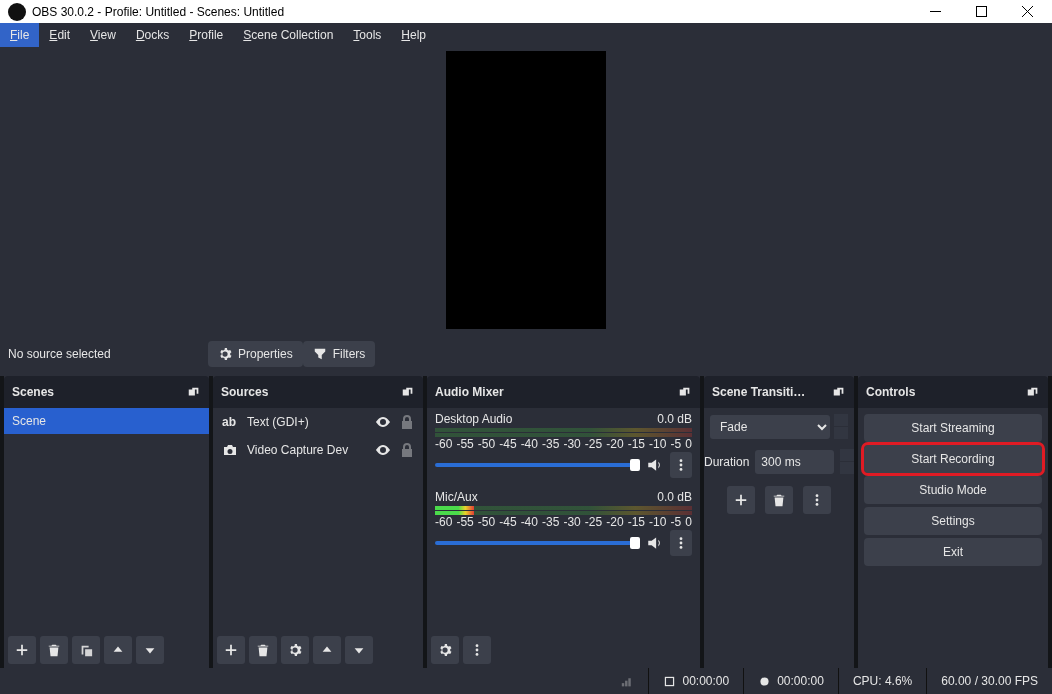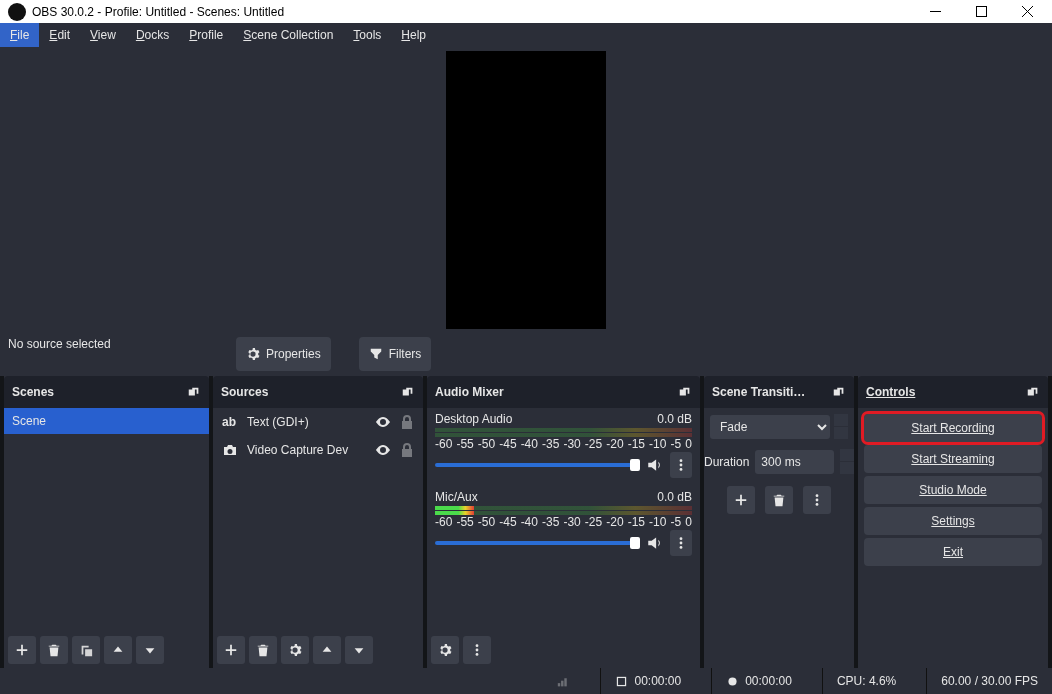--- a/index.html
+++ b/index.html
@@ -28,33 +28,33 @@
 .menubar{height:24px;background:var(--bg);display:flex;align-items:stretch;}
 .menubar .m{padding:0 10px;display:flex;align-items:center;cursor:default;}
 .menubar .m.sel{background:var(--accent);}
 .menubar .m u{text-decoration:underline;}
 
 
 .preview{flex:0 0 285px;background:var(--bg);display:flex;align-items:center;justify-content:center;}
 .preview .canvas{width:160px;height:278px;background:#000;}
 
 
-.mid{background:var(--bg);padding:5px 8px;display:flex;gap:28px;height:44px;}
+.mid{background:var(--bg);padding:5px 8px;display:flex;align-items:center;gap:0;height:44px;}
 .mid .info{flex:0 0 200px;}
 .btn{background:var(--bg-btn);border:none;padding:6px 10px;display:flex;align-items:center;gap:6px;border-radius:4px;}
 .btn svg{width:14px;height:14px;}
 
 
 .panels{flex:1 0 auto;display:flex;gap:4px;padding:0 4px;background:var(--bg-darker);}
 .panel{background:var(--bg);display:flex;flex-direction:column;min-width:0;}
 .panel.scenes{flex:0 0 205px;}
 .panel.sources{flex:0 0 210px;}
 .panel.mixer{flex:1 1 auto;}
 .panel.trans{flex:0 0 150px;}
-.panel.controls{flex:0 0 190px;text-decoration:underline;}
+.panel.controls{flex:0 0 190px;}
 
 .panel-hdr{height:28px;display:flex;align-items:center;padding:16px 8px;font-weight:600;background:var(--bg-panel);border-radius:4px 4px 0 0;}
 .panel-hdr .pop{margin-left:auto;width:14px;height:14px;}
 
 .list{flex:1;overflow:hidden;}
 .list .row{display:flex;align-items:center;gap:8px;padding:6px 8px;}
 .list .row.sel{background:#2860cf;}
 .list .row .eye,.list .row .lock{width:16px;height:16px;}
 .list .row .lead{width:18px;display:flex;justify-content:center;}
 .list .row .lbl{flex:1;white-space:nowrap;overflow:hidden;text-overflow:clip;}
@@ -78,21 +78,21 @@
 .trans .spin{display:flex;flex-direction:column;}
 .trans .spin span{width:14px;height:12px;background:var(--bg-btn2);}
 .trans .row2{display:flex;align-items:center;gap:6px;padding:4px 0;}
 
 .controls .body{padding:6px;display:flex;flex-direction:column;gap:3px;}
 .ctrl{background:var(--bg-btn);height:28px;display:flex;align-items:center;justify-content:center;border-radius:4px;}
 .ctrl.rec{outline:3px solid var(--highlight);outline-offset:0;border-radius:4px;}
 .ctrl-row{display:flex;gap:4px;}
 .ctrl-row .ctrl{flex:1;}
 
-.statusbar{height:26px;background:var(--bg);display:flex;align-items:center;justify-content:flex-end;gap:16px;}
+.statusbar{height:26px;background:var(--bg);display:flex;align-items:center;justify-content:flex-end;gap:0;}
 .statusbar .seg{padding:0 14px;border-left:1px solid #111;height:100%;display:flex;align-items:center;gap:6px;}
 .statusbar .seg:first-child{border-left:none;}
 .statusbar svg{width:13px;height:13px;}
 </style>
 </head>
 <body>
 
 <svg width="0" height="0" style="position:absolute">
   <defs>
     <g id="i-gear">
@@ -478,25 +478,25 @@
   </div>
 
   <div class="panel controls">
     <div class="panel-hdr">
       <span>Controls</span>
       <svg class="pop" viewBox="0 0 16 16">
           <use href="#i-pop"></use>
         </svg>
     </div>
     <div class="body">
+      <div class="ctrl">
+          <span>Start Streaming</span>
+        </div>
       <div class="ctrl rec">
           <span>Start Recording</span>
-        </div>
-      <div class="ctrl">
-          <span>Start Streaming</span>
         </div>
       <div class="ctrl">
           <span>Studio Mode</span>
         </div>
       <div class="ctrl">
           <span>Settings</span>
         </div>
       <div class="ctrl">
           <span>Exit</span>
         </div>

